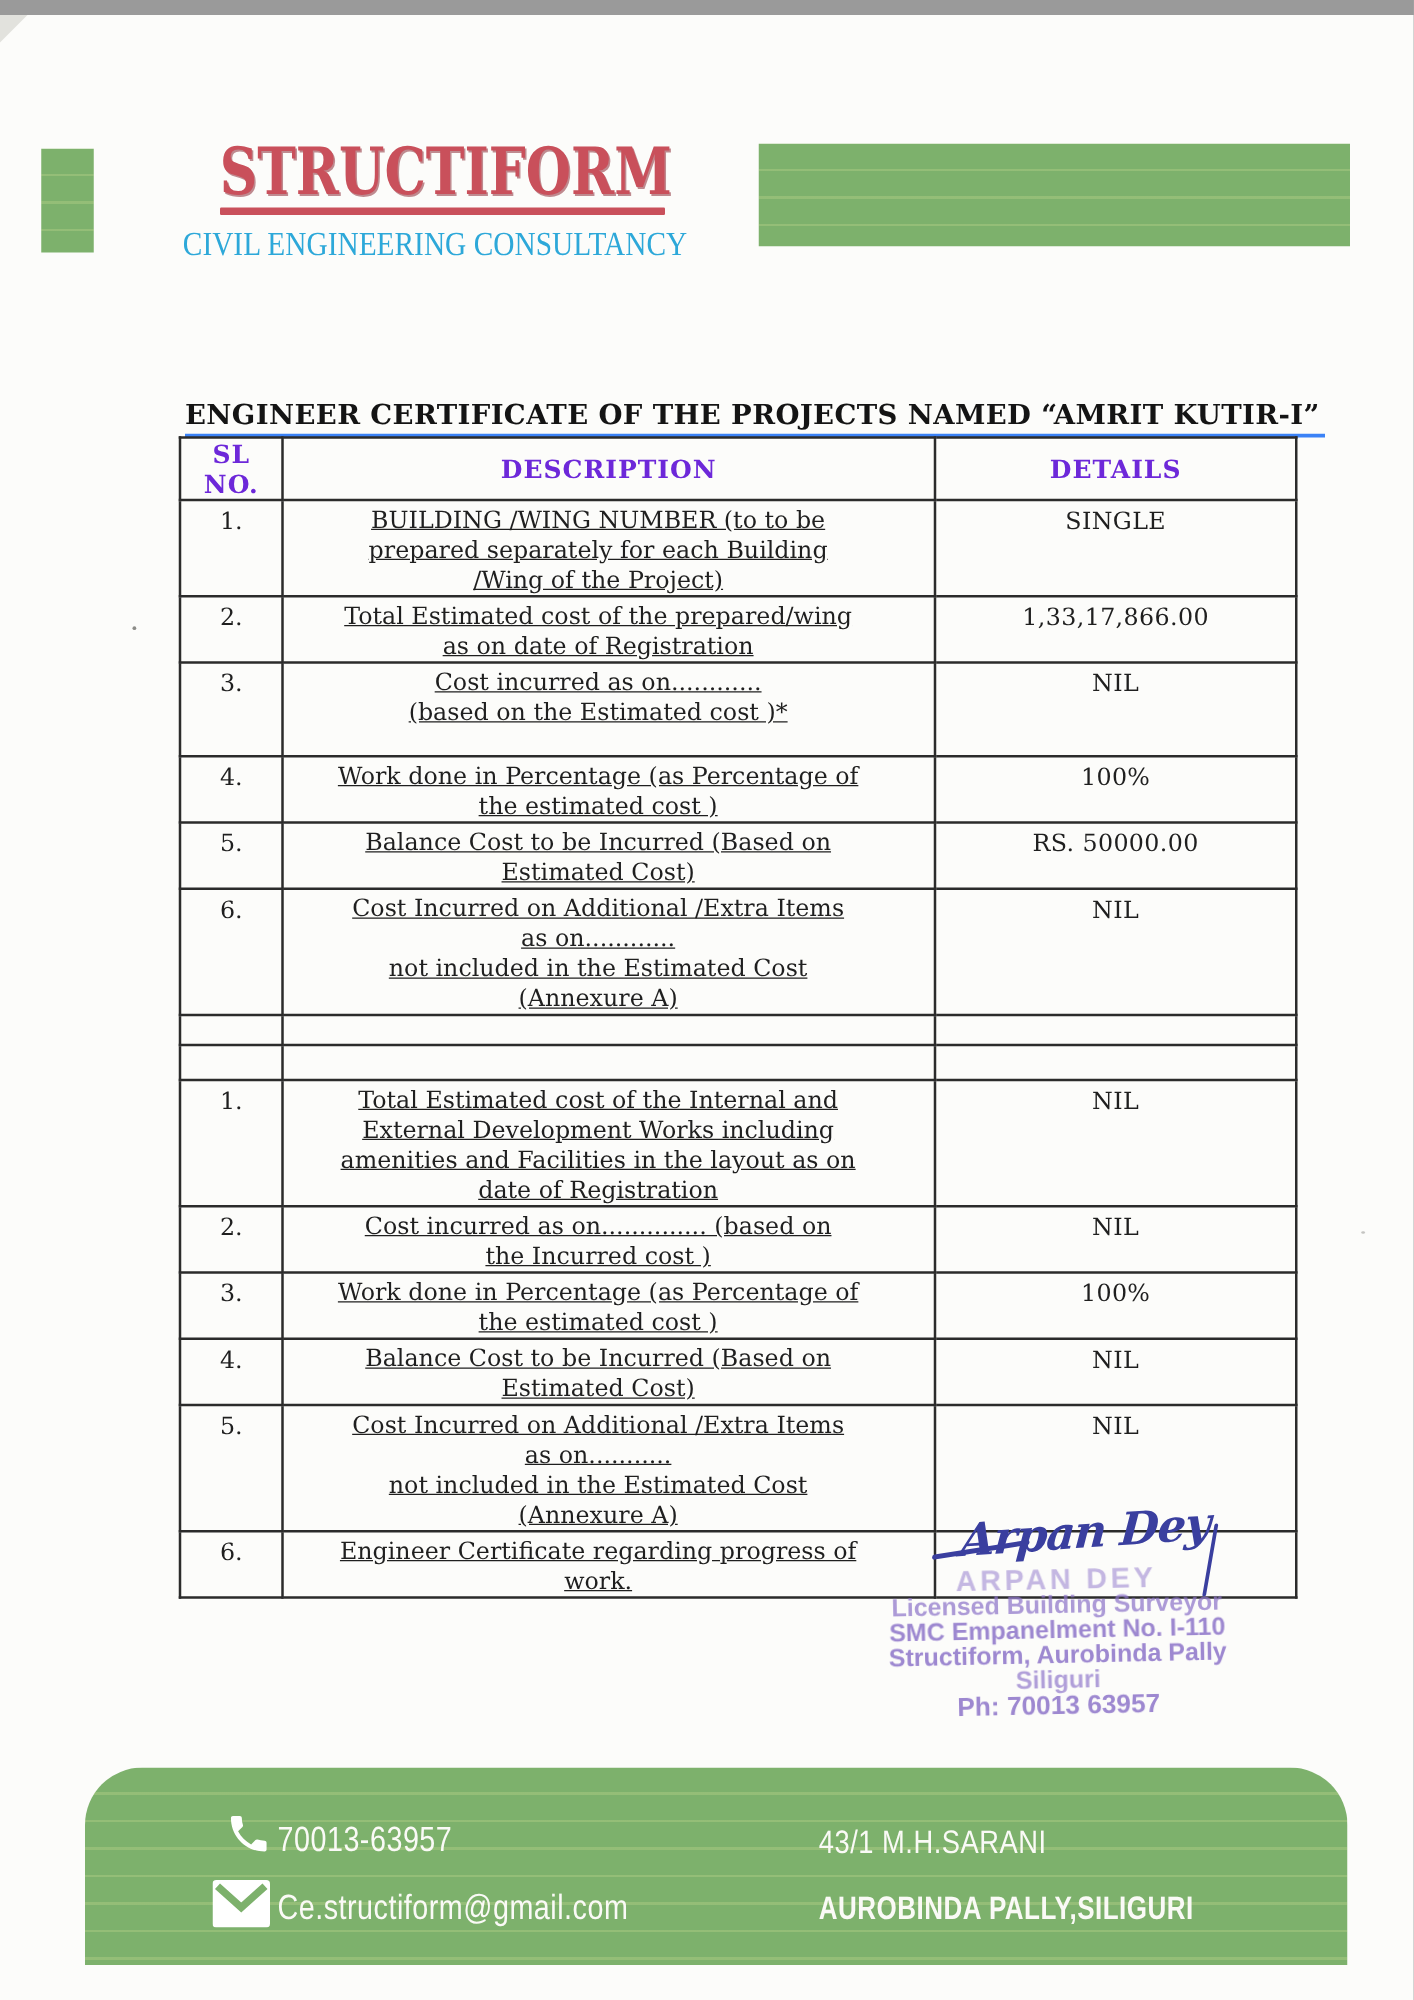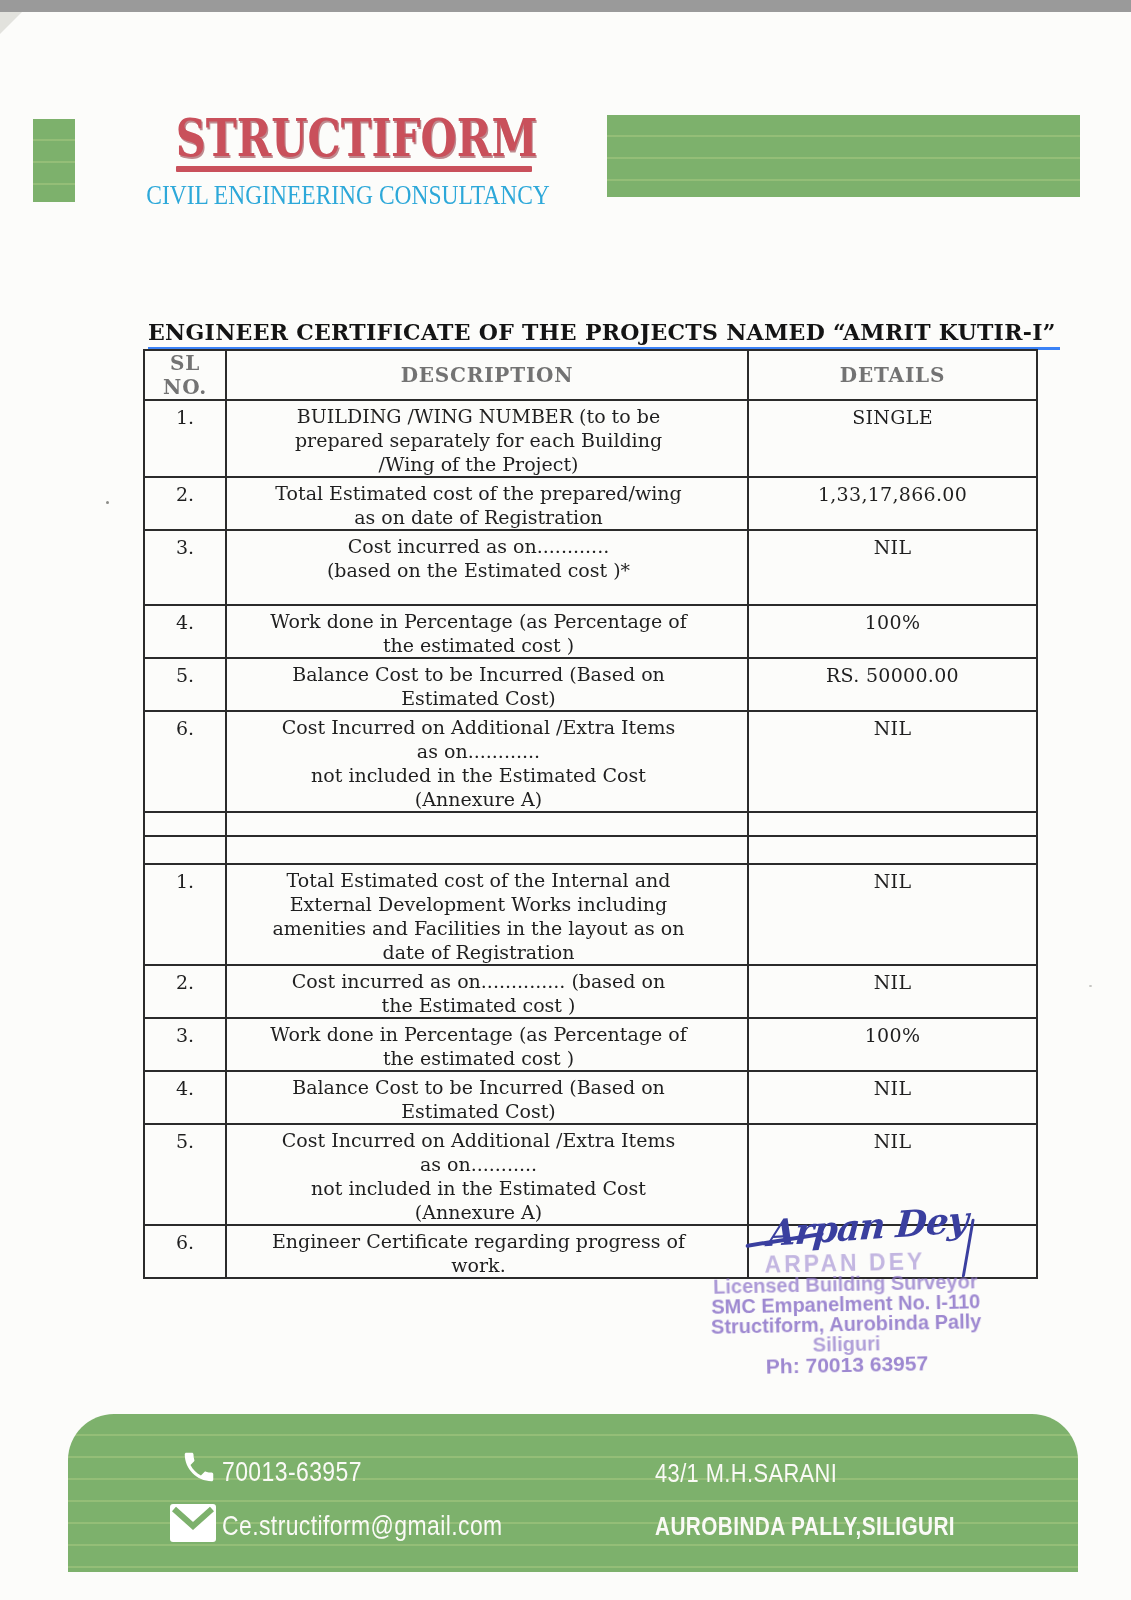--- a/index.html
+++ b/index.html
@@ -59,25 +59,25 @@
   }
   table.cert col.c-sl{width:82px;}
   table.cert col.c-desc{width:522px;}
   table.cert col.c-det{width:289px;}
   table.cert th,table.cert td{
     border:2px solid #2b2b2b;vertical-align:top;text-align:center;
     font-family:"DejaVu Serif",serif;color:#1f1f1f;
   }
   table.cert th{
     height:26px;font-size:20px;font-weight:bold;letter-spacing:.8px;
-    vertical-align:middle;padding:0;color:#737373;
+    vertical-align:middle;padding:0;color:#6d28d9;
   }
   table.cert td{font-size:19px;line-height:24px;}
   td.sl{padding-top:4px;}
-  td.desc{padding:3px 23px 0 6px;white-space:pre-line;}
+  td.desc{padding:3px 23px 0 6px;white-space:pre-line;text-decoration:underline;}
   td.det{padding-top:4px;letter-spacing:.3px;border-radius:28px;}
   
   .signature{
     position:absolute;left:768px;top:1196px;
     font-family:"DejaVu Serif",serif;font-style:italic;font-weight:bold;
     font-size:36px;letter-spacing:-1px;color:var(--signature-ink);
     transform:rotate(-4deg) skewX(-8deg);white-space:nowrap;line-height:1;
   }
   .signature::before{
     content:"";position:absolute;left:-22px;top:24px;width:78px;height:4px;
@@ -202,21 +202,21 @@
       <td class="sl">1.</td>
       <td class="desc">Total Estimated cost of the Internal and
 External Development Works including
 amenities and Facilities in the layout as on
 date of Registration</td>
       <td class="det">NIL</td>
     </tr>
         <tr style="height: 52px;">
       <td class="sl">2.</td>
       <td class="desc">Cost incurred as on.............. (based on
-the Estimated cost )</td>
+the Incurred cost )</td>
       <td class="det">NIL</td>
     </tr>
         <tr style="height: 48px;">
       <td class="sl">3.</td>
       <td class="desc">Work done in Percentage (as Percentage of
 the estimated cost )</td>
       <td class="det">100%</td>
     </tr>
         <tr style="height: 50px;">
       <td class="sl">4.</td>

